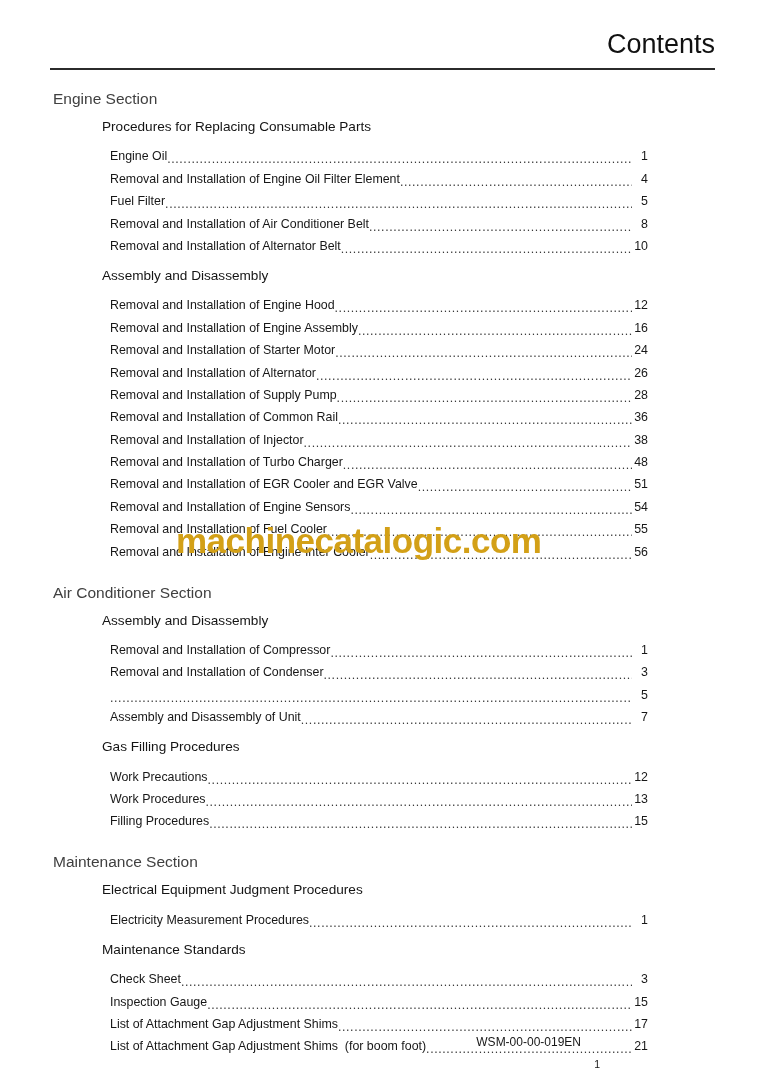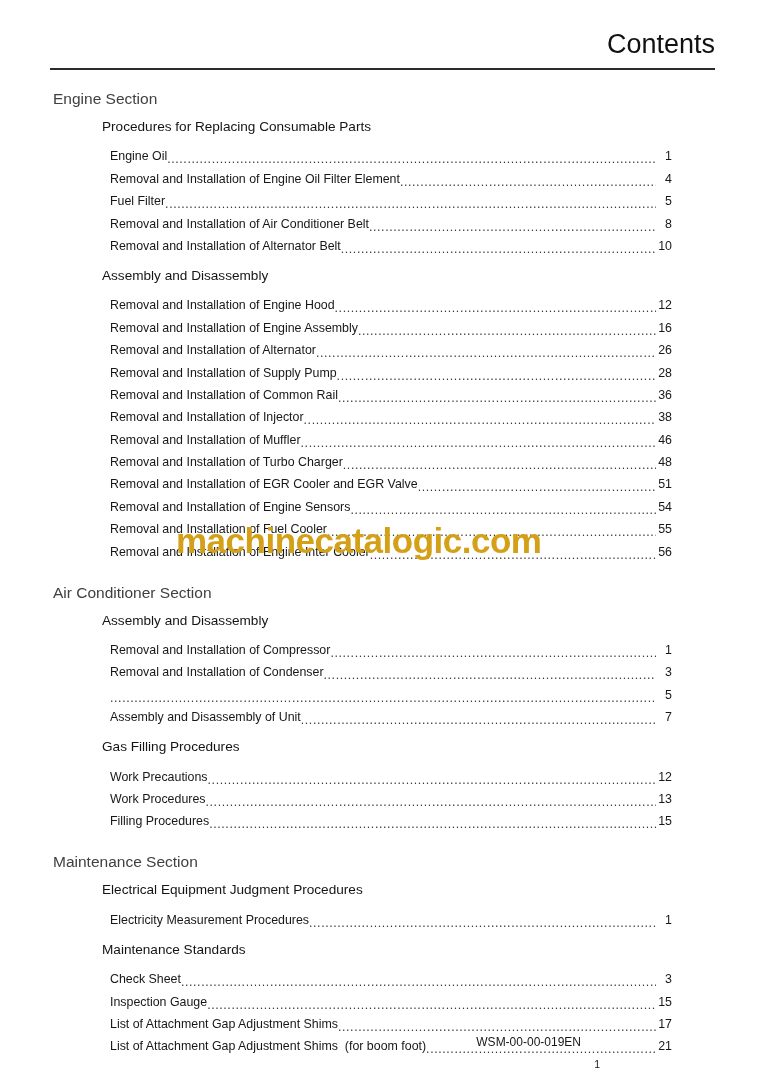--- a/index.html
+++ b/index.html
@@ -79,21 +79,21 @@
     margin-left: 10px;
   }
 
   
   .entry {
     display: flex;
     align-items: flex-end;
     font-size: 12.4px;
     line-height: 15px;
     padding-left: 110px;
-    padding-right: 96px;
+    padding-right: 120px;
     height: 22.4px;
     color: #171717;
   }
   .entry-label {
     white-space: pre;
     flex: 0 0 auto;
   }
   .entry-leader {
     flex: 1 1 auto;
     overflow: hidden;
@@ -205,43 +205,43 @@
           <span class="entry-label">Removal and Installation of Engine Hood</span>
           <span class="entry-leader"></span>
           <span class="entry-page">12</span>
         </div>
         <div class="entry">
           <span class="entry-label">Removal and Installation of Engine Assembly</span>
           <span class="entry-leader"></span>
           <span class="entry-page">16</span>
         </div>
         <div class="entry">
+          <span class="entry-label">Removal and Installation of Starter Motor</span>
+          <span class="entry-leader"></span>
+          <span class="entry-page">24</span>
+        </div>
+        <div class="entry">
           <span class="entry-label">Removal and Installation of Alternator</span>
           <span class="entry-leader"></span>
           <span class="entry-page">26</span>
         </div>
         <div class="entry">
           <span class="entry-label">Removal and Installation of Supply Pump</span>
           <span class="entry-leader"></span>
           <span class="entry-page">28</span>
         </div>
         <div class="entry">
           <span class="entry-label">Removal and Installation of Common Rail</span>
           <span class="entry-leader"></span>
           <span class="entry-page">36</span>
         </div>
         <div class="entry">
           <span class="entry-label">Removal and Installation of Injector</span>
           <span class="entry-leader"></span>
           <span class="entry-page">38</span>
-        </div>
-        <div class="entry">
-          <span class="entry-label">Removal and Installation of Muffler</span>
-          <span class="entry-leader"></span>
-          <span class="entry-page">46</span>
         </div>
         <div class="entry">
           <span class="entry-label">Removal and Installation of Turbo Charger</span>
           <span class="entry-leader"></span>
           <span class="entry-page">48</span>
         </div>
         <div class="entry">
           <span class="entry-label">Removal and Installation of EGR Cooler and EGR Valve</span>
           <span class="entry-leader"></span>
           <span class="entry-page">51</span>

